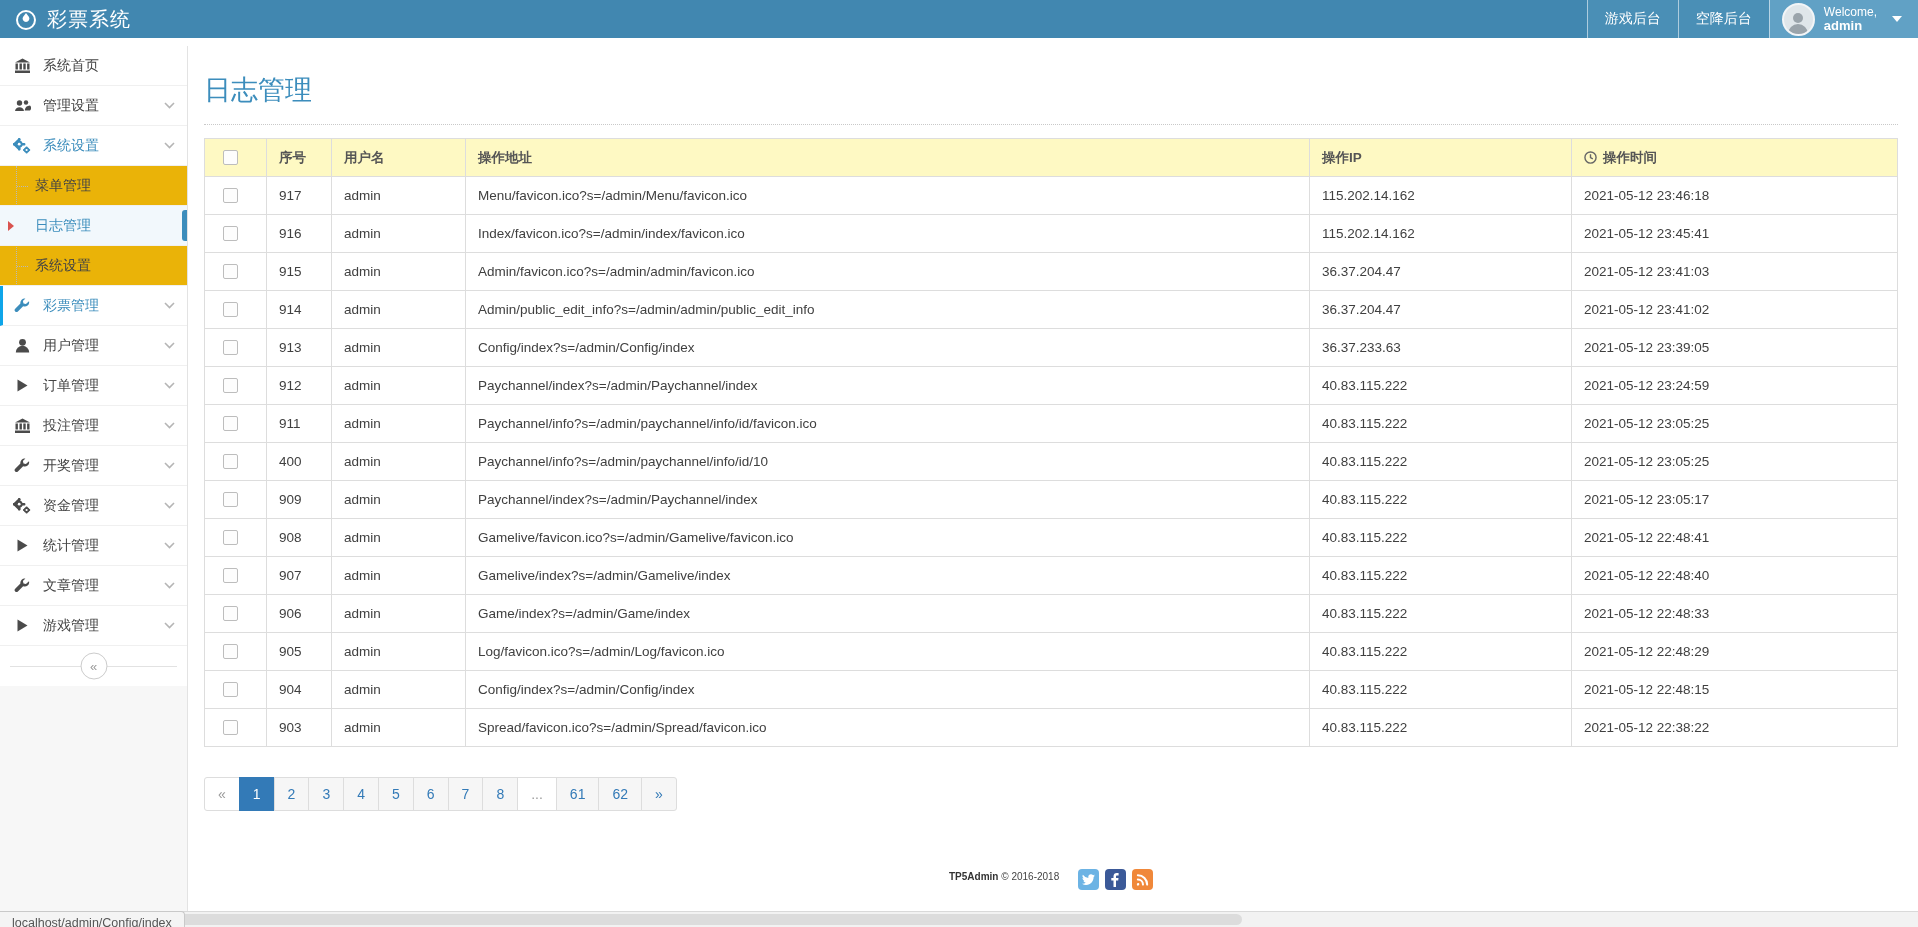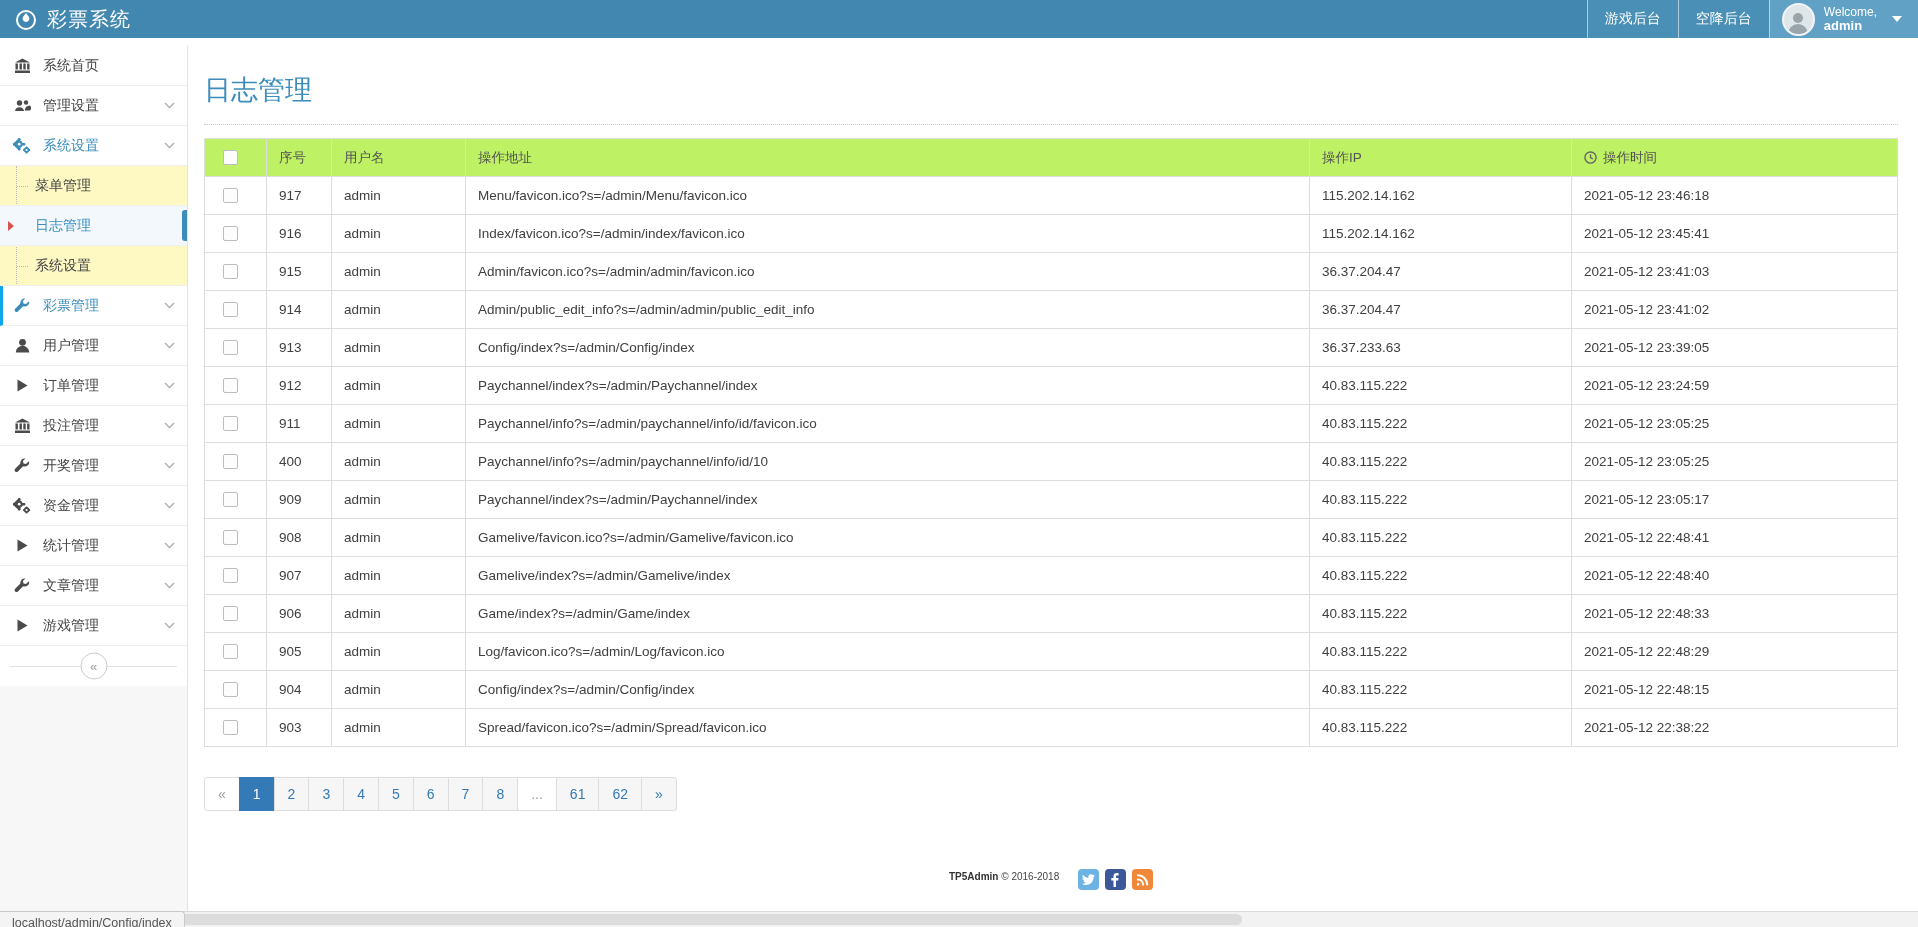--- a/index.html
+++ b/index.html
@@ -28,21 +28,21 @@
     background:#f7f7f7; border-right:1px solid #e3e3e3; z-index:40; }
   .side-item { height:40px; display:flex; align-items:center; gap:11px; padding:0 12px;
     background:#fff; border-bottom:1px solid #f0f0f0; font-size:14px; color:#444; cursor:pointer; position:relative; }
   .side-item .ic { width:20px; display:flex; justify-content:center; color:#4b4b4b; flex:none; }
   .side-item .lbl { flex:1; }
   .side-item .chev { color:#b5b5b5; flex:none; }
   .side-item.active-parent { color:#3c8dbc; }
   .side-item.active-parent .ic { color:#3c8dbc; }
   .side-item.hovered { border-left:3px solid #0ea5e9; padding-left:9px; color:#3c8dbc; }
   .side-item.hovered .ic { color:#3c8dbc; }
-  .submenu { background:#fef9c3; position:relative;font-family:Liberation Mono, monospace; }
+  .submenu { background:#eab308; position:relative;font-family:Liberation Mono, monospace; }
   .submenu::before { content:""; position:absolute; left:16px; top:0; bottom:0;
     border-left:1px dotted #b9b9b9; }
   .sub-item { height:40px; display:flex; align-items:center; padding:0 12px 0 35px;
     border-bottom:1px solid #f0f0f0; font-size:14px; color:#444; cursor:pointer; position:relative; }
   .sub-item::before { content:""; position:absolute; left:17px; top:50%; width:11px;
     border-top:1px dotted #b9b9b9; }
   .sub-item.active { background:#f2f8fc; color:#3c8dbc; }
   .sub-item.active::before { display:none; }
   .sub-item.active::after { content:""; position:absolute; right:0; top:4px; bottom:4px;
     width:5px; background:#3c8dbc; border-radius:3px 0 0 3px; }
@@ -55,21 +55,21 @@
     color:#9a9a9a; font-size:13px; display:flex; align-items:center; justify-content:center; cursor:pointer; }
 
   
   .main { margin-left:189px; padding:46px 20px 0 15px; background:#fff; min-height:927px; }
   .page-title { color:#3c8dbc; font-size:27px; font-weight:400; margin:26px 0 16px 0; }
   .dotted-rule { border:none; border-top:1px dotted #c9c9c9; margin:0 0 13px 0; }
 
   table.log { width:100%; border-collapse:collapse; table-layout:fixed; }
   .log th, .log td { border:1px solid #ddd; height:38px; padding:0 12px;
     font-size:13.5px; text-align:left; white-space:nowrap; overflow:hidden; }
-  .log th { background:#bef264; color:#555; font-weight:normal; }
+  .log th { background:#fef9c3; color:#555; font-weight:bold; }
   .log td { color:#404040; background:#fff; }
   .col-cb { width:62px; } .col-idx { width:65px; } .col-user { width:134px; }
   .col-path { width:844px; } .col-ip { width:262px; }
   .cb { display:inline-block; width:15px; height:15px; background:#fdfdfd;
     border:1px solid #bdbdbd; border-radius:2px; vertical-align:middle; margin-left:6px; cursor:pointer; }
   .clock-ic { display:inline-block; vertical-align:-2px; margin-right:6px; color:#666; }
 
   
   .pager { display:flex; margin:30px 0 0 0; padding:0; list-style:none; }
   .pager .pg { min-width:35px; height:34px; padding:0 13px; display:flex; align-items:center;

